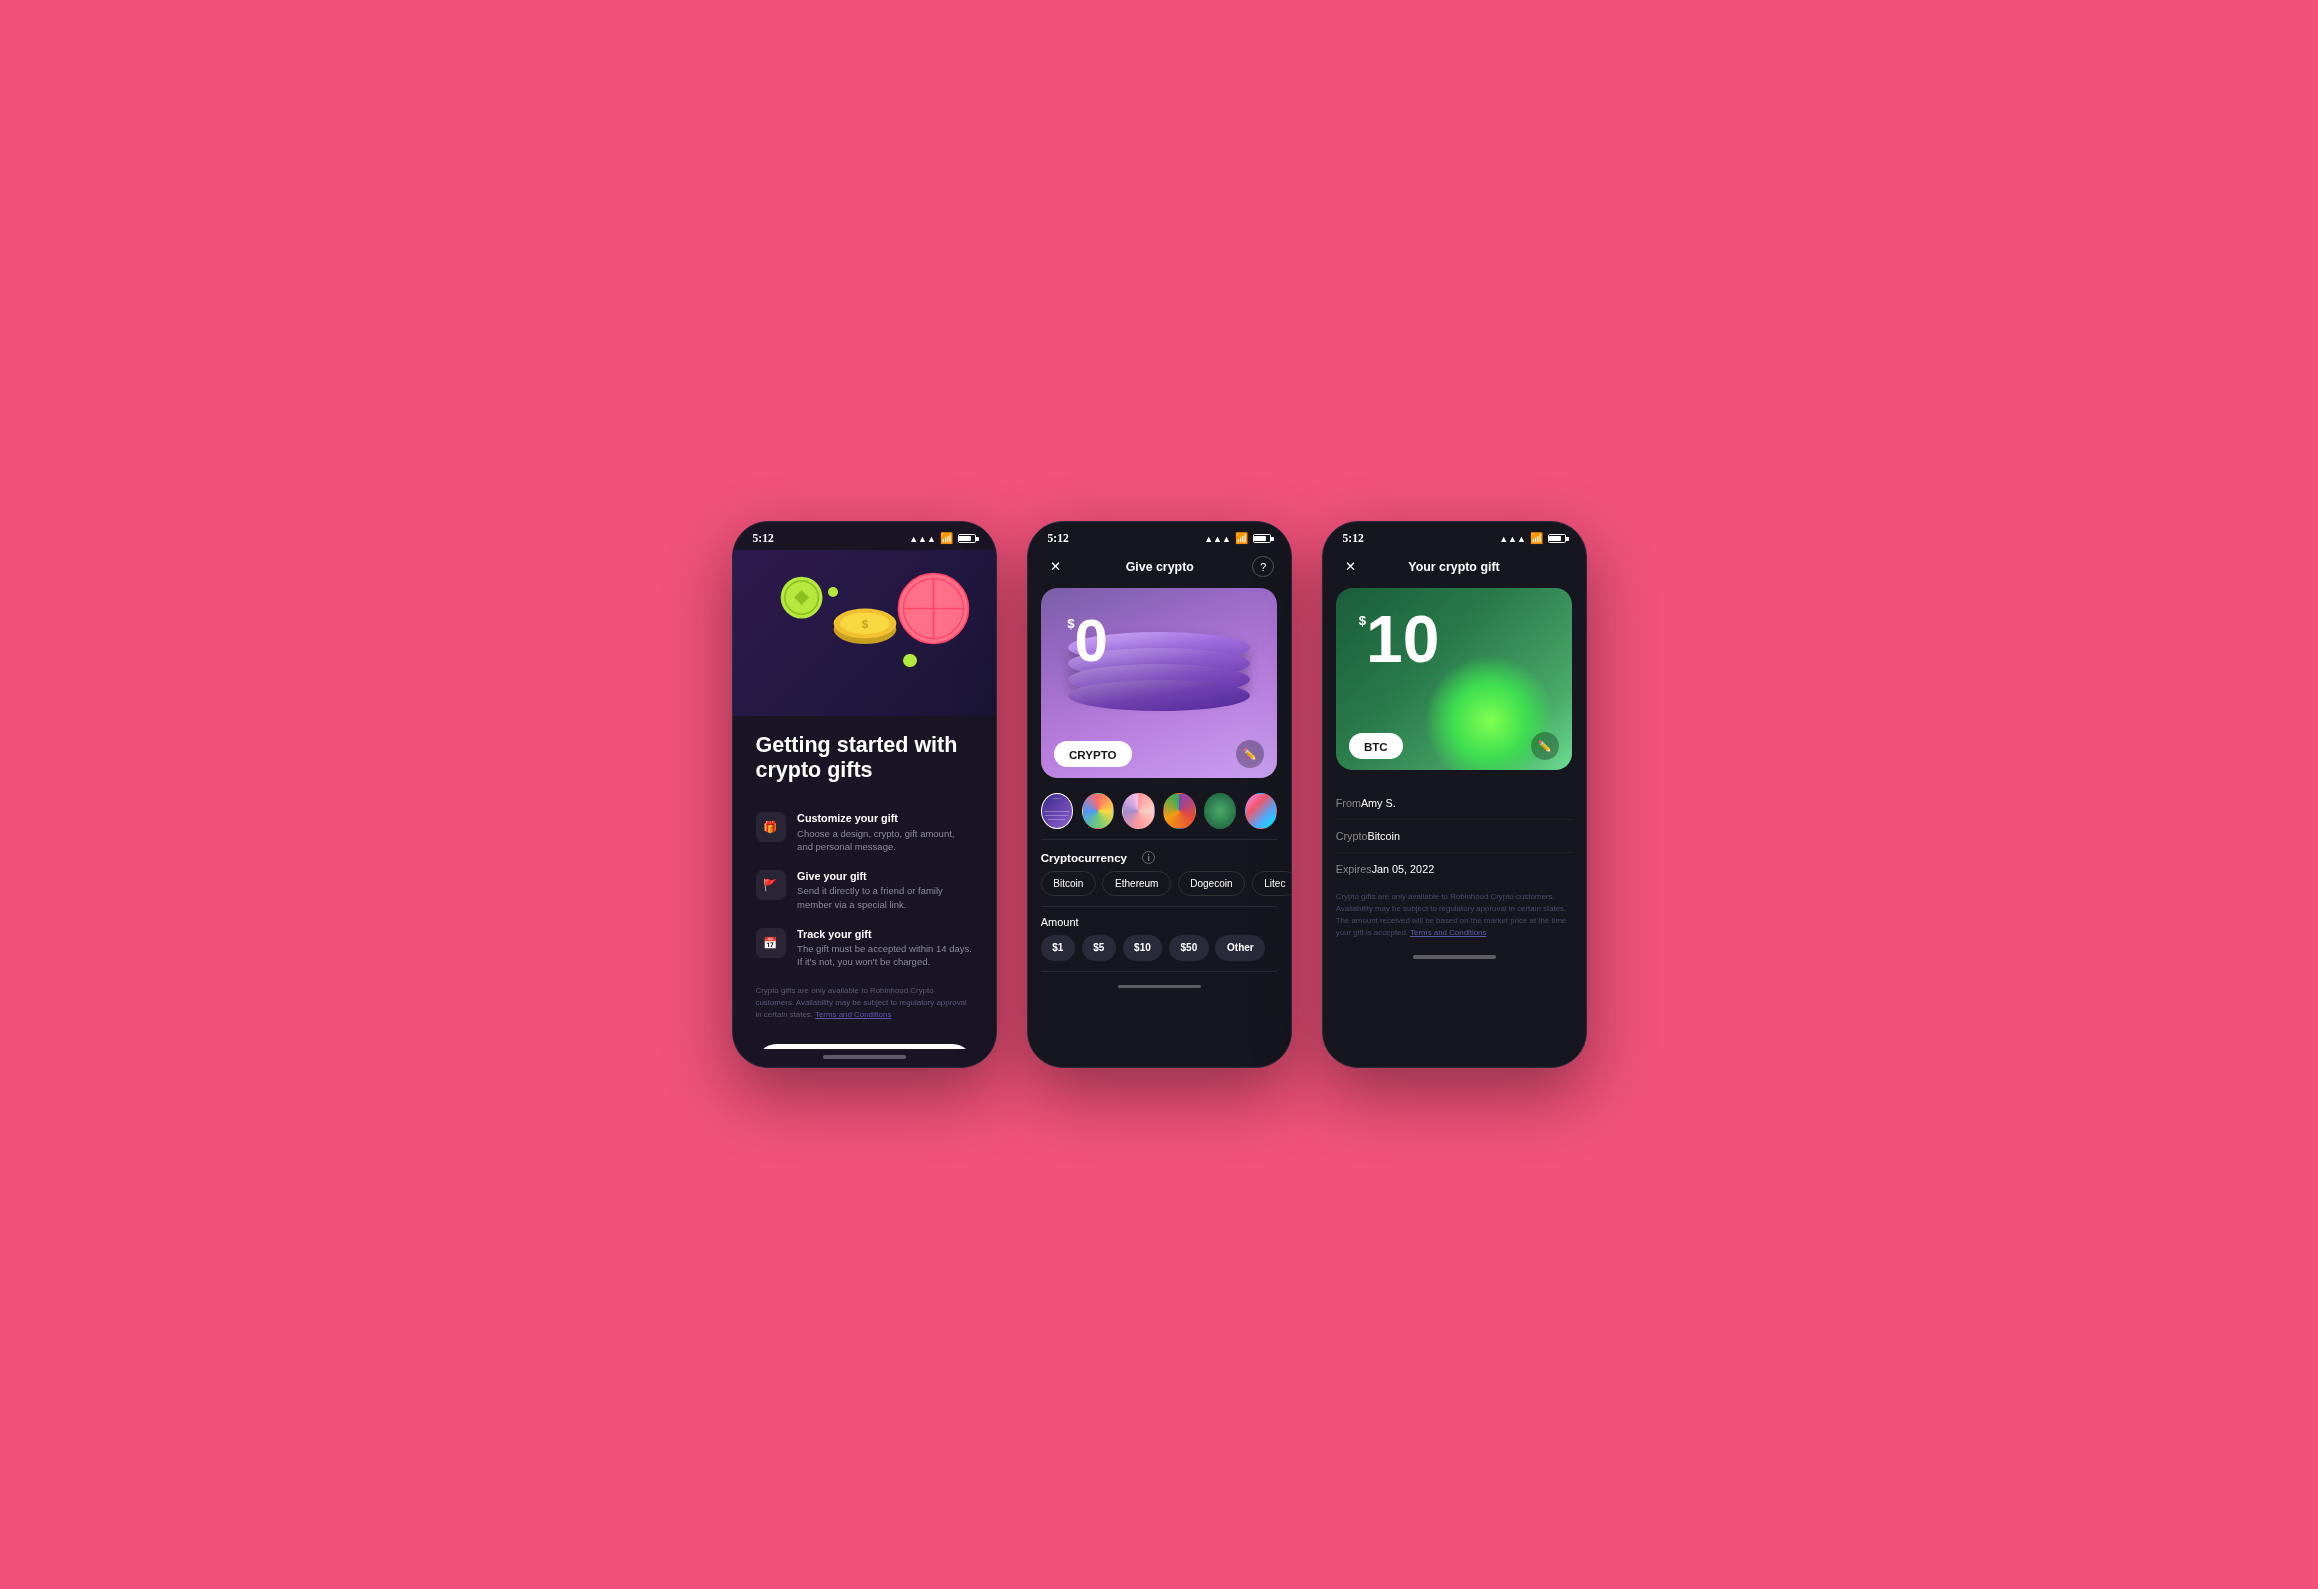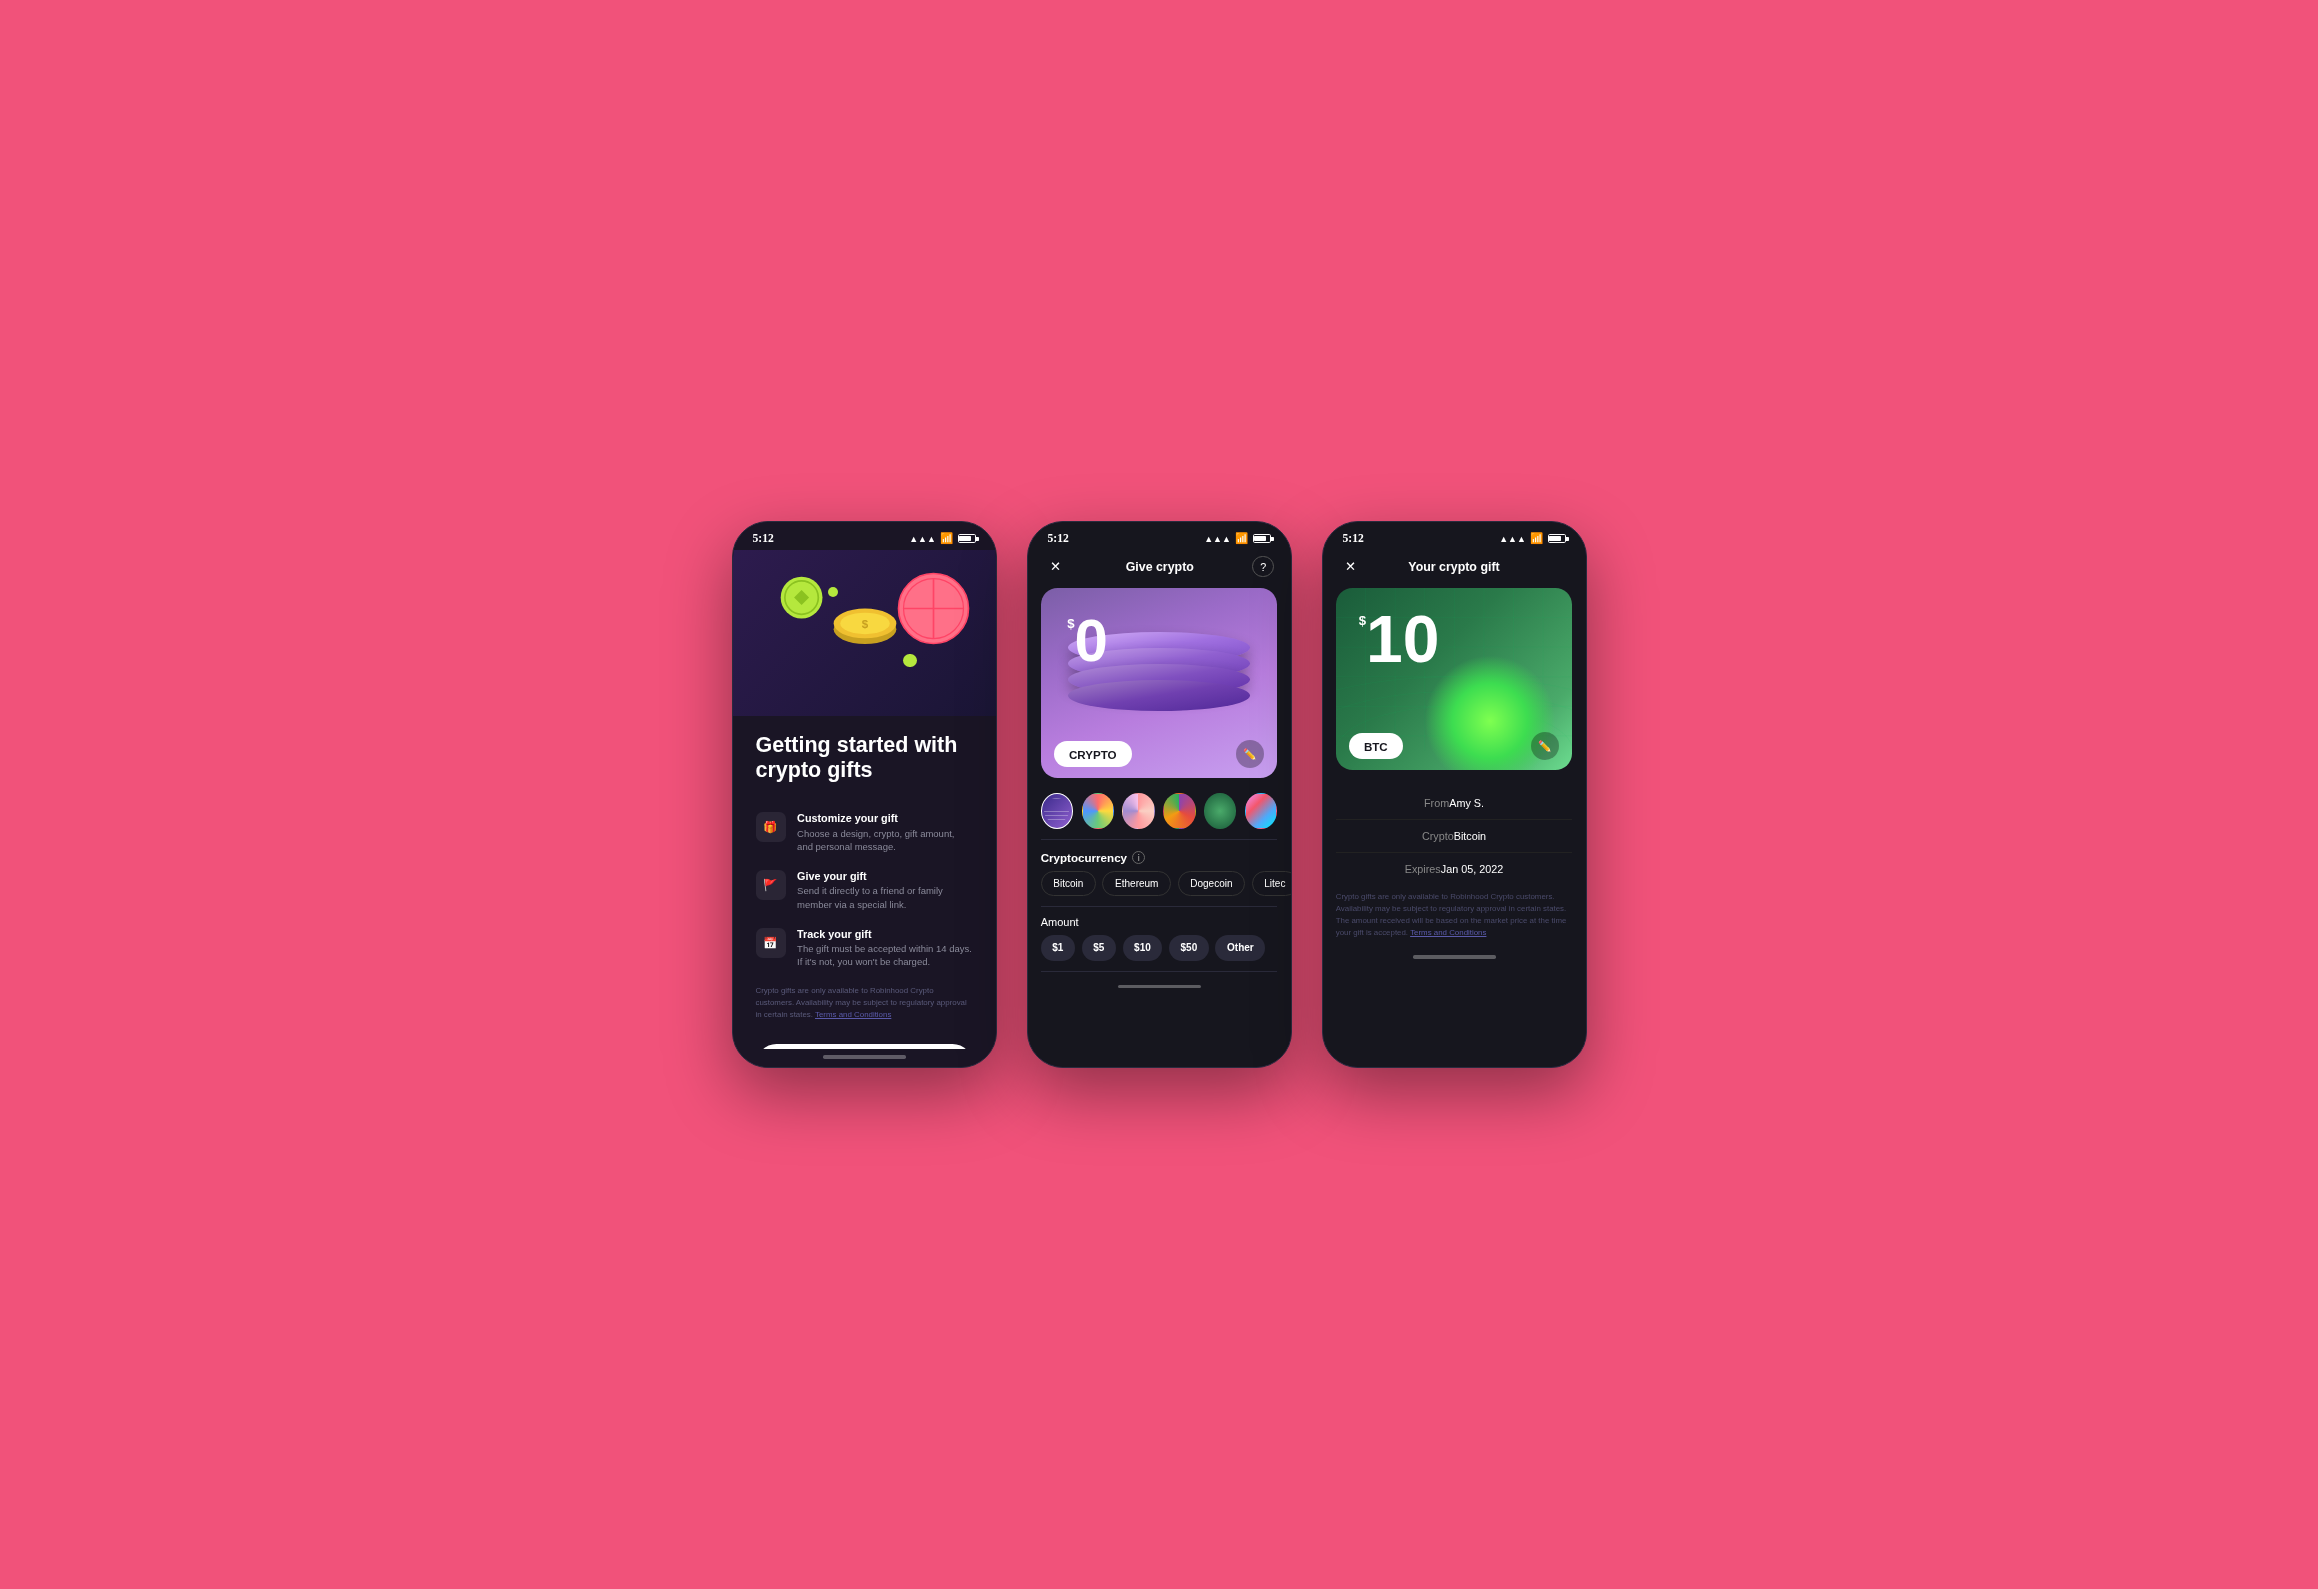--- a/index.html
+++ b/index.html
@@ -298,21 +298,21 @@
       border: 1.7px solid transparent;
     }
     .theme-circle.active { border-color: white; }
     .section-label {
       color: white;
       font-size: 11.6px;
       font-weight: 700;
       padding: 5px 13.2px 6.6px;
       display: flex;
       align-items: center;
-      gap: 5px;
+      gap: 15px;
     }
     .info-icon {
       width: 13.2px; height: 13.2px;
       border: 1.2px solid #666;
       border-radius: 50%;
       display: flex;
       align-items: center;
       justify-content: center;
       color: #888;
       font-size: 8.3px;
@@ -426,21 +426,21 @@
       border-radius: 16.6px;
       padding: 6.6px 15px;
       font-size: 11.6px;
       font-weight: 700;
     }
     .info-rows {
       padding: 5px 13.2px 6.6px;
     }
     .info-row {
       display: flex;
-      justify-content: center;
+      justify-content: flex-start;
       align-items: center;
       padding: 10px 0;
       border-bottom: 0.8px solid #222;
     }
     .info-row:last-child { border-bottom: none; }
     .info-row-label { color: #888; font-size: 10.8px; }
     .info-row-value { color: white; font-size: 10.8px; font-weight: 500; }
     .disclaimer-small {
       color: #4a4a6a;
       font-size: 7.9px;

